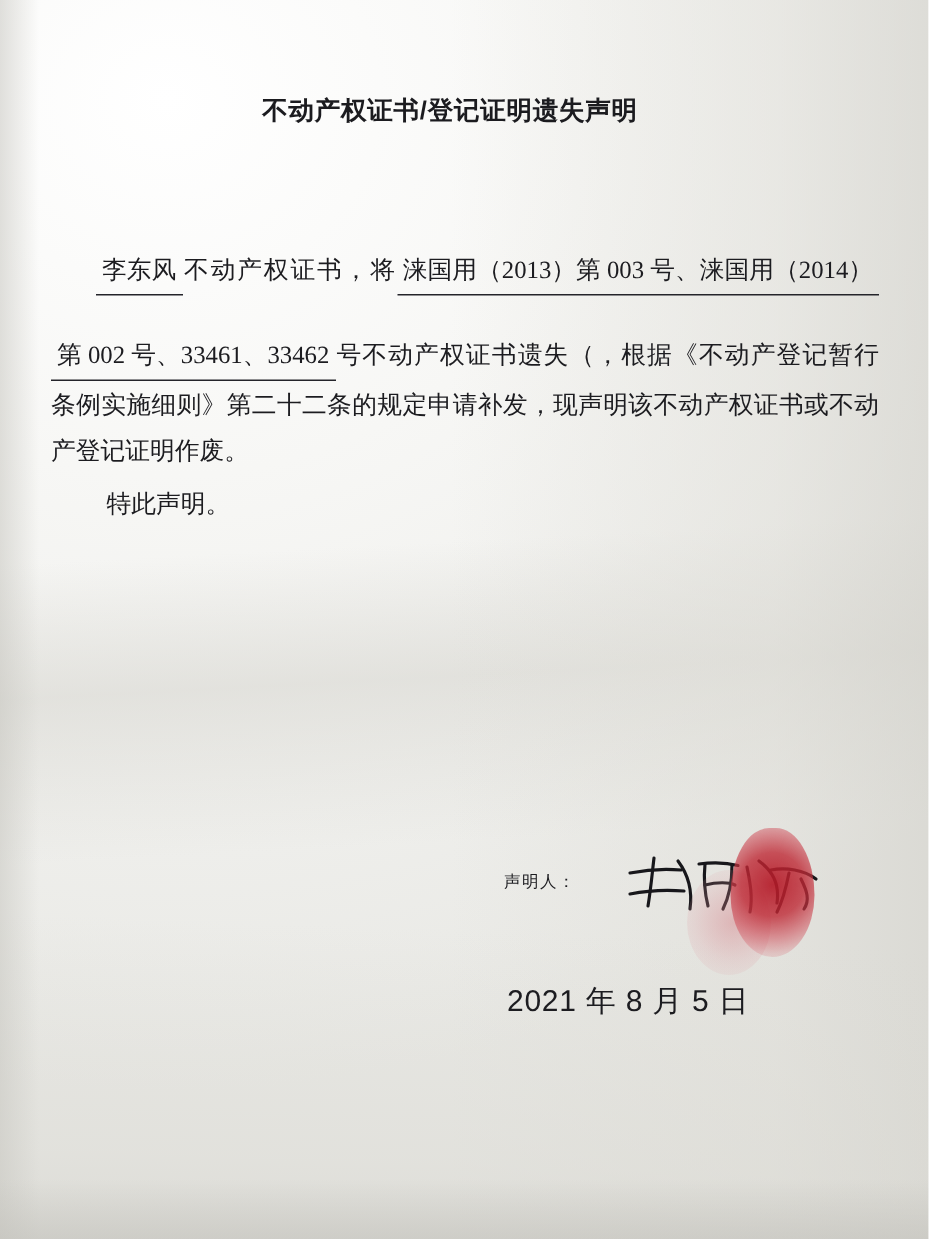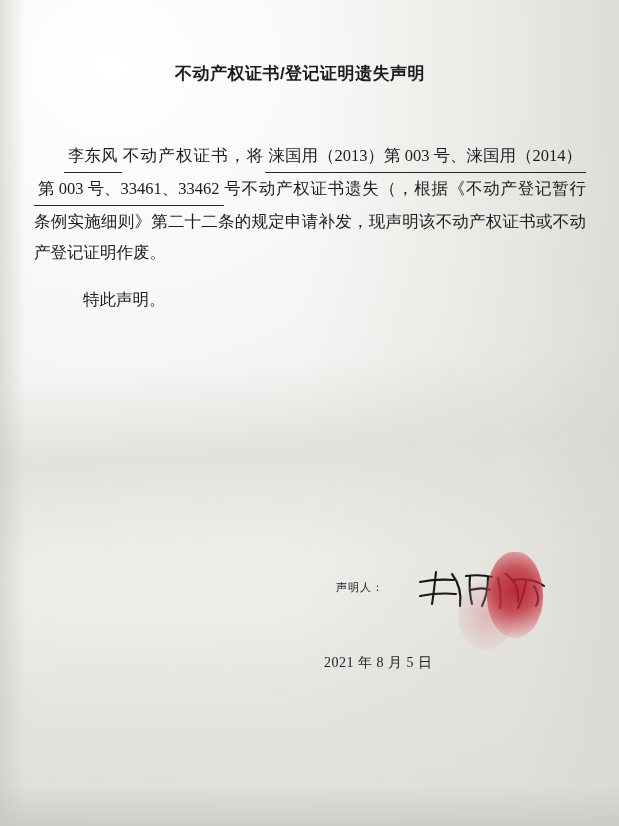--- a/index.html
+++ b/index.html
@@ -86,20 +86,21 @@
     line-height: 31px;
     color: #1c1c20;
     text-align: justify;
     font-family: "Liberation Serif", "DejaVu Serif", serif;
   }
   .blank {
     display: inline-block;
     border-bottom: 1px solid #24242a;
     padding: 0 4px 1px 4px;
     text-align: right;
+    margin-top: 24px;
   }
   .blank.lead {
     margin-left: 30px;
   }
   .para2 {
     margin-top: 6px;
     text-indent: 33px;
   }
 
   .sign-line {
@@ -107,25 +108,25 @@
     top: 580px;
     left: 336px;
     font-size: 11px;
     color: #1c1c20;
     letter-spacing: 1px;
     font-family: "Liberation Serif", "DejaVu Serif", serif;
   }
   .date-line {
     position: absolute;
     top: 654px;
-    left: 324px;
-    font-size: 14px;
+    left: 338px;
+    font-size: 20px;
     color: #1c1c20;
     letter-spacing: 0.5px;
-    font-family: Liberation Serif, serif;
+    font-family: Liberation Sans, sans-serif;
   }
 
   
   .signature {
     position: absolute;
     top: 566px;
     left: 414px;
     width: 140px;
     height: 48px;
     pointer-events: none;
@@ -164,23 +165,23 @@
   <div class="shade-a"></div>
   <div class="shade-b"></div>
   <div class="shade-c"></div>
   <div class="edge-left"></div>
   <div class="edge-bottom"></div>
 
   <div class="doc-title">不动产权证书/登记证明遗失声明</div>
 
   <div class="body-text">
     <p style="margin:0;">
-      <span class="blank lead">李东风</span><span>不动产权证书，将</span><span class="blank">涞国用（2013）第 003 号、涞国用（2014）</span><span class="blank">第 003 号、33461、33462</span><span>号不动产权证书遗失（，根据《不动产登记暂行条例实施细则》第二十二条的规定申请补发，现声明该不动产权证书或不动产登记证明作废。</span>
+      <span class="blank lead">李东风</span><span>不动产权证书，将</span><span class="blank">涞国用（2013）第 003 号、涞国用（2014）</span><span class="blank">第 002 号、33461、33462</span><span>号不动产权证书遗失（，根据《不动产登记暂行条例实施细则》第二十二条的规定申请补发，现声明该不动产权证书或不动产登记证明作废。</span>
     </p>
-    <p class="para2" style="margin:16px;">特此声明。</p>
+    <p class="para2" style="margin:4px;">特此声明。</p>
   </div>
 
   <div class="sign-line">声明人：</div>
 
   <div class="signature">
     <svg width="140" height="48" viewBox="0 0 140 48" fill="none">
       <g stroke="#17171b" stroke-width="2.1" stroke-linecap="round" stroke-linejoin="round" fill="none">
         <path d="M6 16 C16 14, 28 13, 40 14"></path>
         <path d="M22 6 C21 14, 20 26, 18 38"></path>
         <path d="M6 30 C16 28, 30 27, 42 28"></path>

